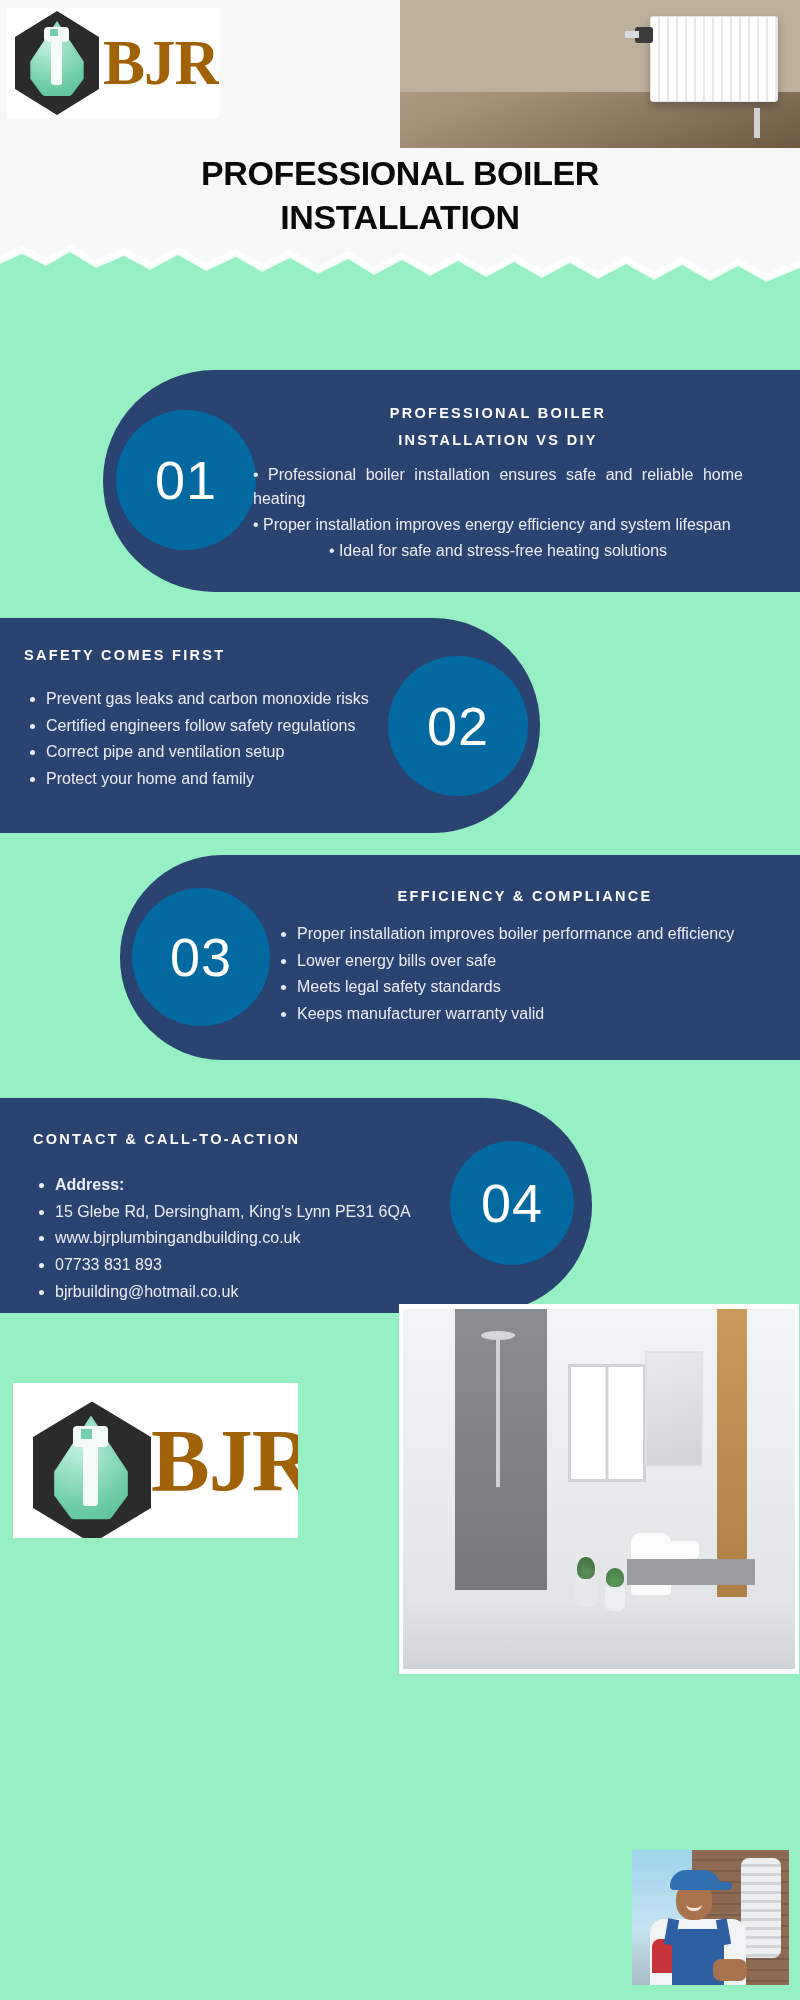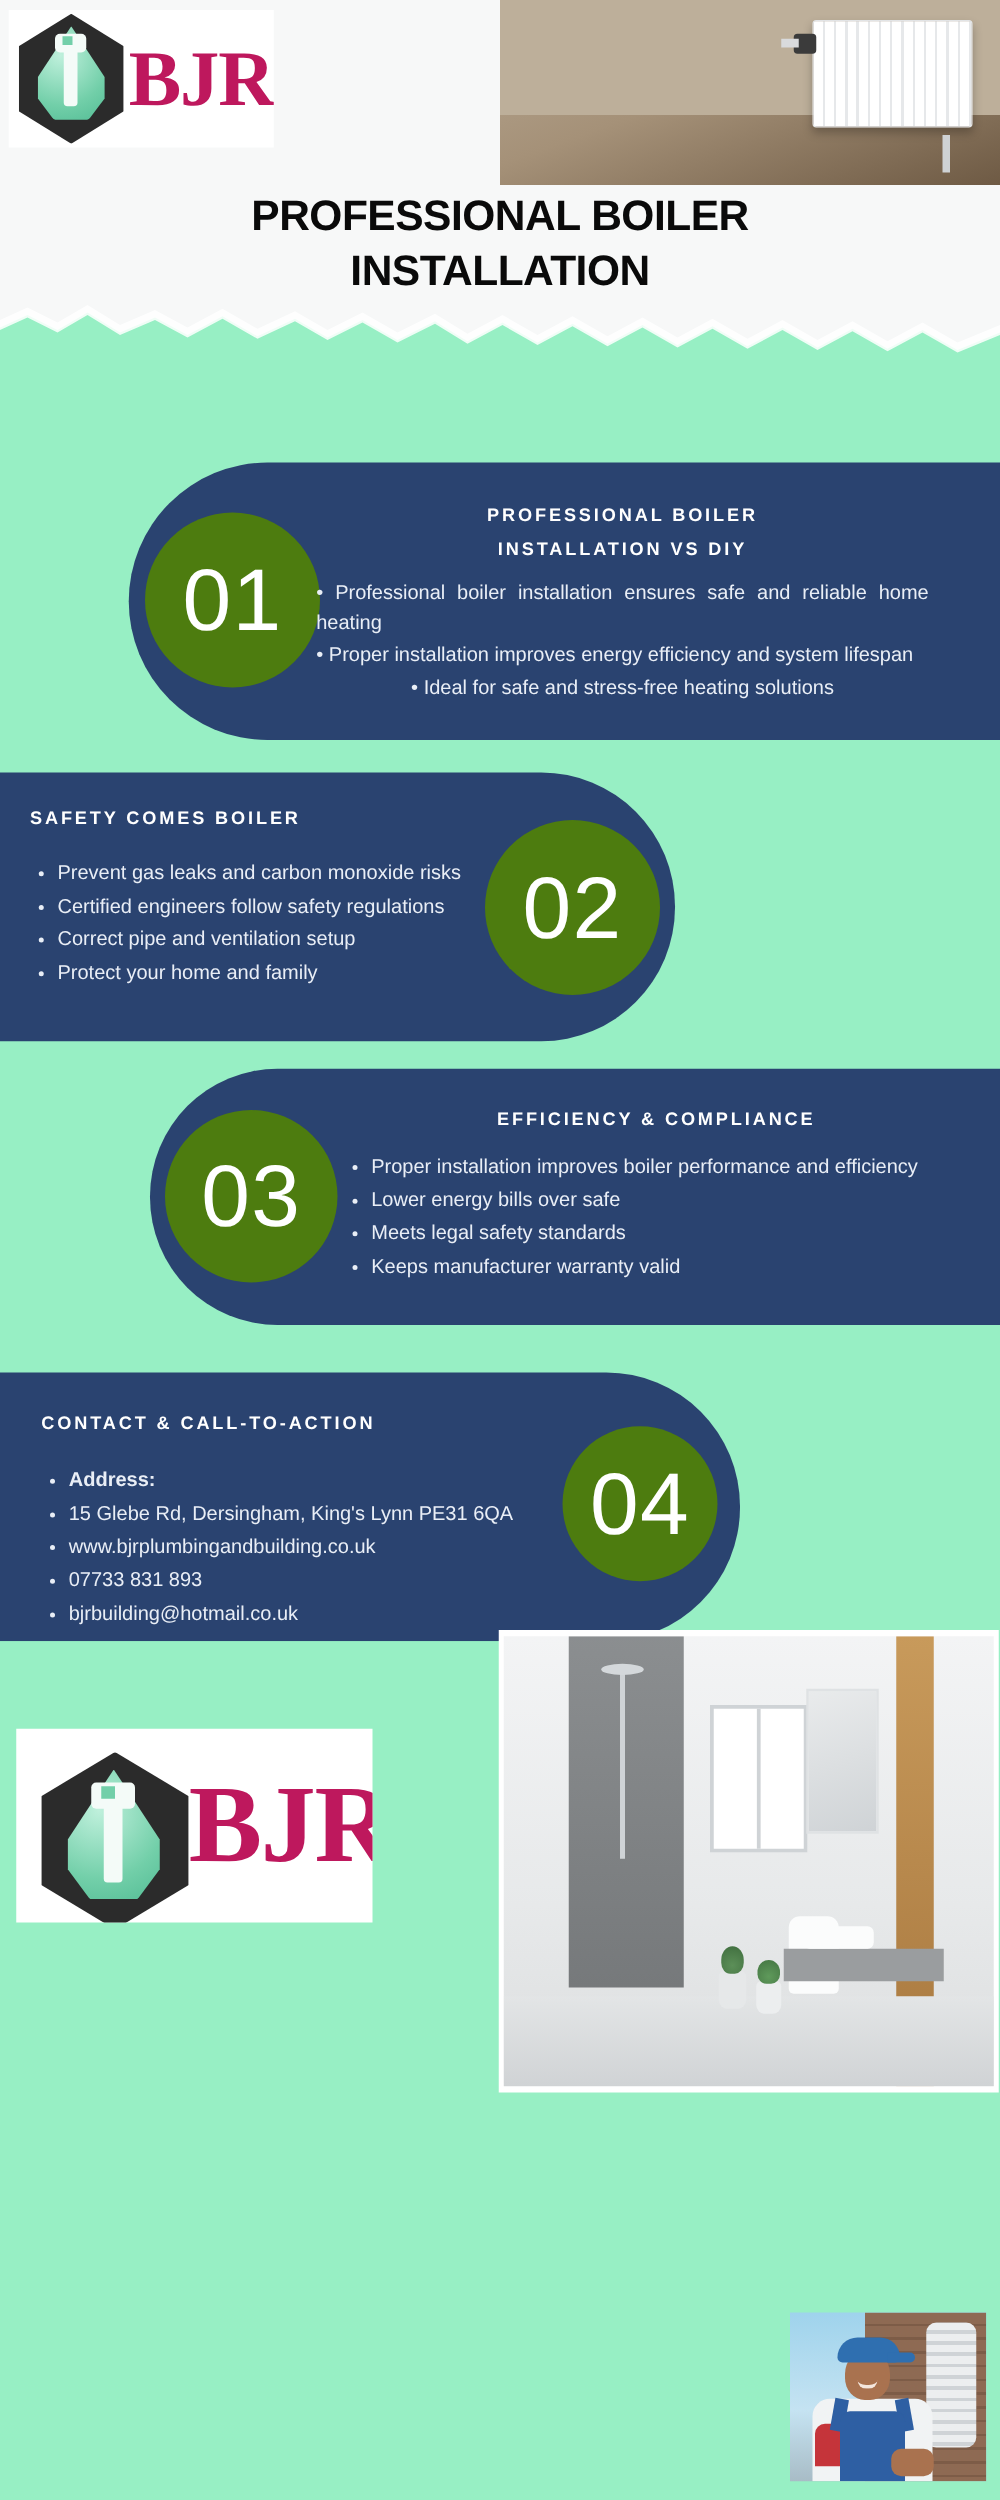--- a/index.html
+++ b/index.html
@@ -71,21 +71,21 @@
     content: "";
     position: absolute;
     left: -1px; top: -8px;
     width: 8px; height: 7px;
     background: #72cfa9;
   }
   .logo-text {
     font-family: "Liberation Serif", serif;
     font-size: 63px;
     font-weight: 700;
-    color: #be185d;
+    color: #a16207;
     letter-spacing: -1px;
     line-height: 1;
     margin-left: -4px;
   }
 
   .hero-photo {
     position: absolute;
     top: 0; right: 0;
     width: 400px; height: 148px;
     overflow: hidden;
@@ -157,26 +157,26 @@
     width: 800px; height: 90px;
   }
 
   .card {
     position: absolute;
     background: #2a4370;
     color: #ffffff;
   }
   .num-circle {
     position: absolute;
-    background: #4d7c0f;
+    background: #0369a1;
     border-radius: 50%;
     display: flex;
     align-items: center;
     justify-content: center;
-    font-size: 70px;
+    font-size: 54px;
     font-weight: 400;
     color: #ffffff;
     letter-spacing: 1px;
   }
   .card-title {
     font-size: 14.5px;
     font-weight: 700;
     letter-spacing: 2.3px;
     line-height: 1.85;
     color: #ffffff;
@@ -425,21 +425,21 @@
       <p>• Professional boiler installation ensures safe and reliable home heating</p>
       <p>• Proper installation improves energy efficiency and system lifespan</p>
       <p class="b-center">• Ideal for safe and stress-free heating solutions</p>
     </div>
   </div>
 </div>
 
 <div class="card" id="sec02">
   <div class="num-circle">02</div>
   <div class="txt">
-    <div class="card-title">SAFETY COMES BOILER</div>
+    <div class="card-title">SAFETY COMES FIRST</div>
     <div class="card-body">
       <ul>
         <li>Prevent gas leaks and carbon monoxide risks</li>
         <li> Certified engineers follow safety regulations</li>
         <li> Correct pipe and ventilation setup</li>
         <li> Protect your home and family</li>
       </ul>
     </div>
   </div>
 </div>

